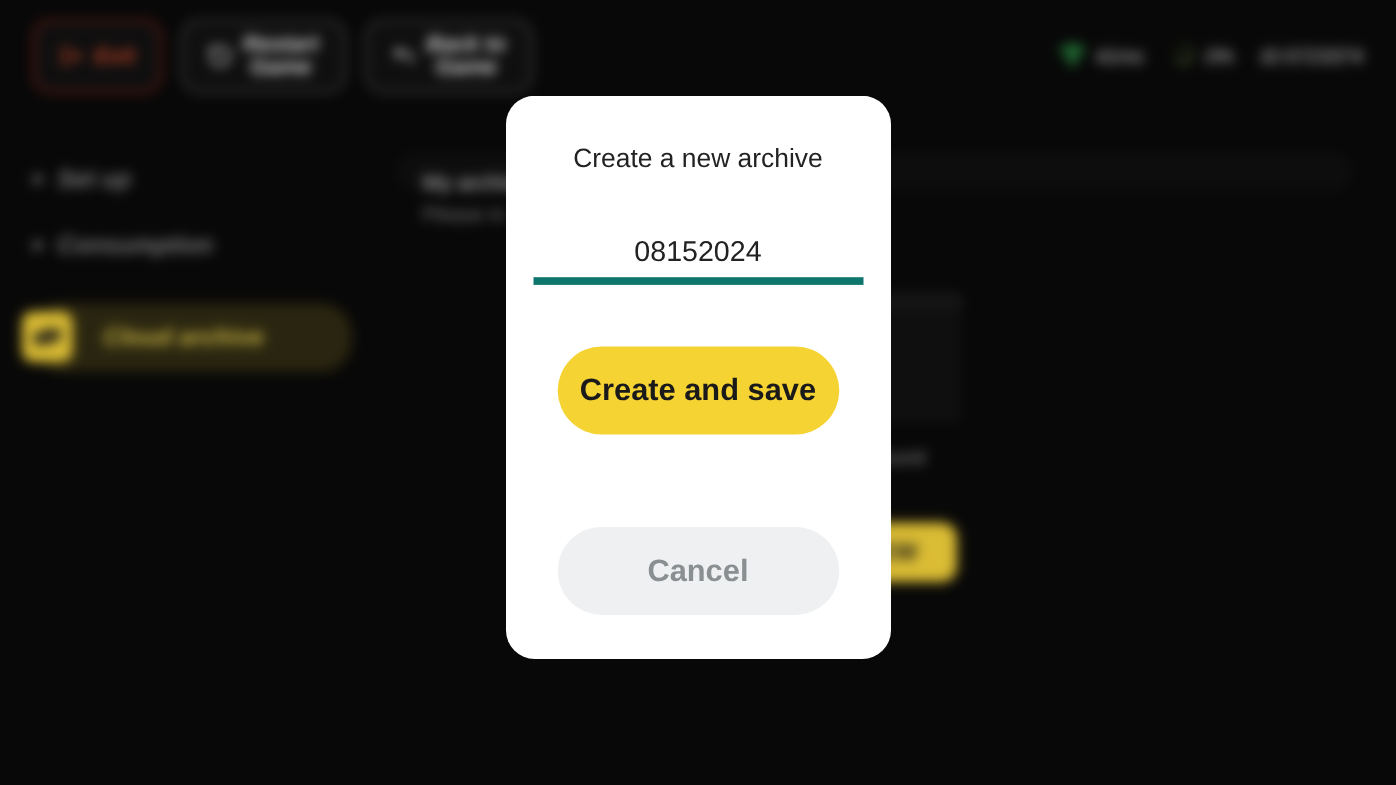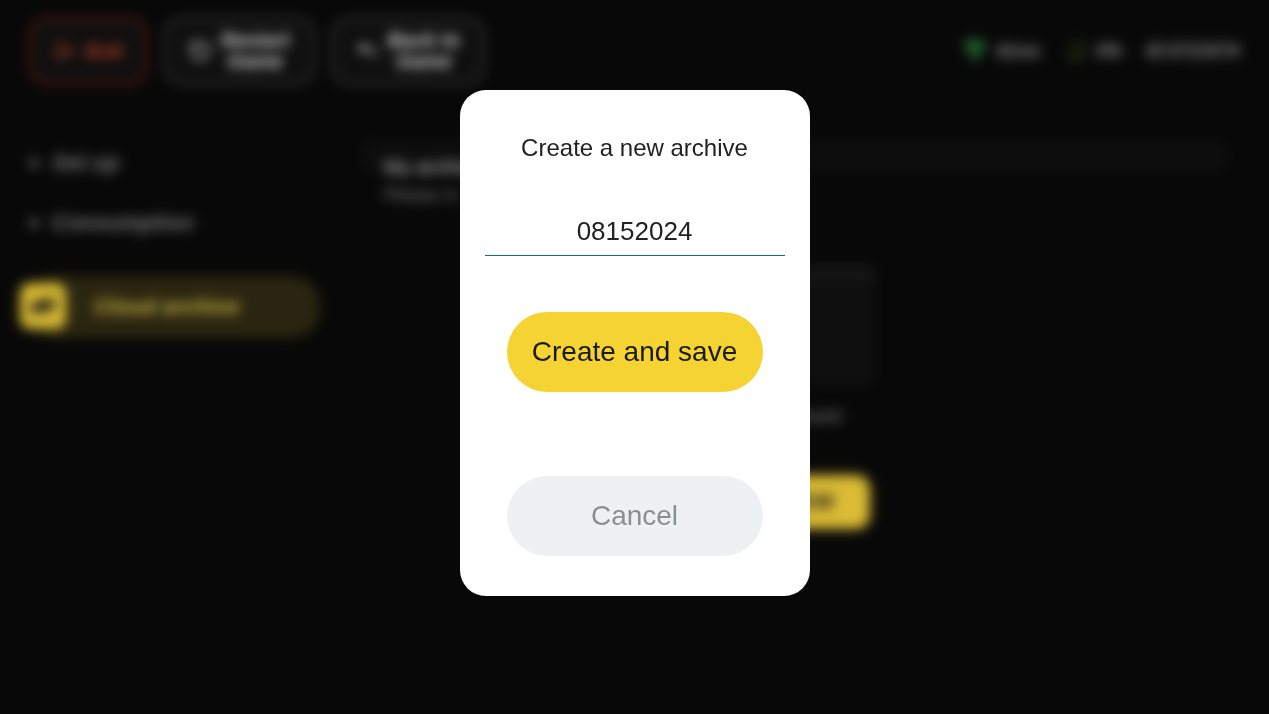--- a/index.html
+++ b/index.html
@@ -127,33 +127,33 @@
     width: 350px;
     background: #fff;
     border-radius: 26px;
     padding: 44px 34px 40px;
     display: flex; flex-direction: column; align-items: center;
     color: #222;
     gap: 20px;
   }
   .modal-title { font-size: 24px; color: #222; margin-bottom: 34px; }
   .modal-input-wrap {
-    width: 300px; border-bottom: 1px solid #0f766e;
+    width: 300px; border-bottom: 7px solid #0f766e;
     padding-bottom: 8px; margin-bottom: 36px;
     display: flex; justify-content: center;
   }
   .modal-input {
     border: none; outline: none;
     font-size: 26px; text-align: center; color: #222;
     width: 100%;
     background: transparent;
   }
   .modal-btn {
     width: 256px; border: none; border-radius: 40px;
-    font-size: 28px; font-weight: 400;
+    font-size: 28px; font-weight: 700;
     padding: 24px 0; cursor: pointer;
   }
   .modal-btn.primary { background: #f5d333; color: #1a1a1a; margin-bottom: 24px; }
   .modal-btn.secondary { background: #eef0f1; color: #8a8f92; margin-top: 40px; }
 </style>
 </head>
 <body>
 
 <div class="app">
 

